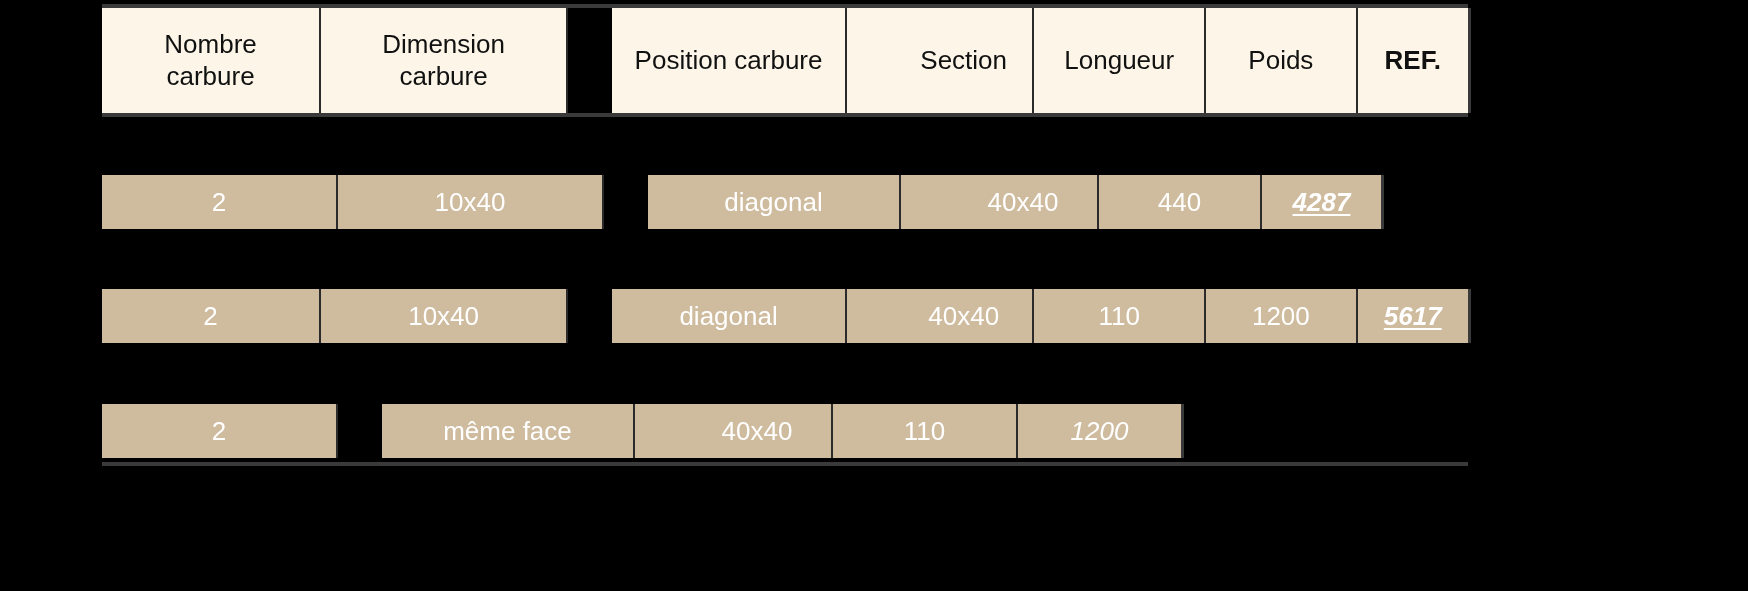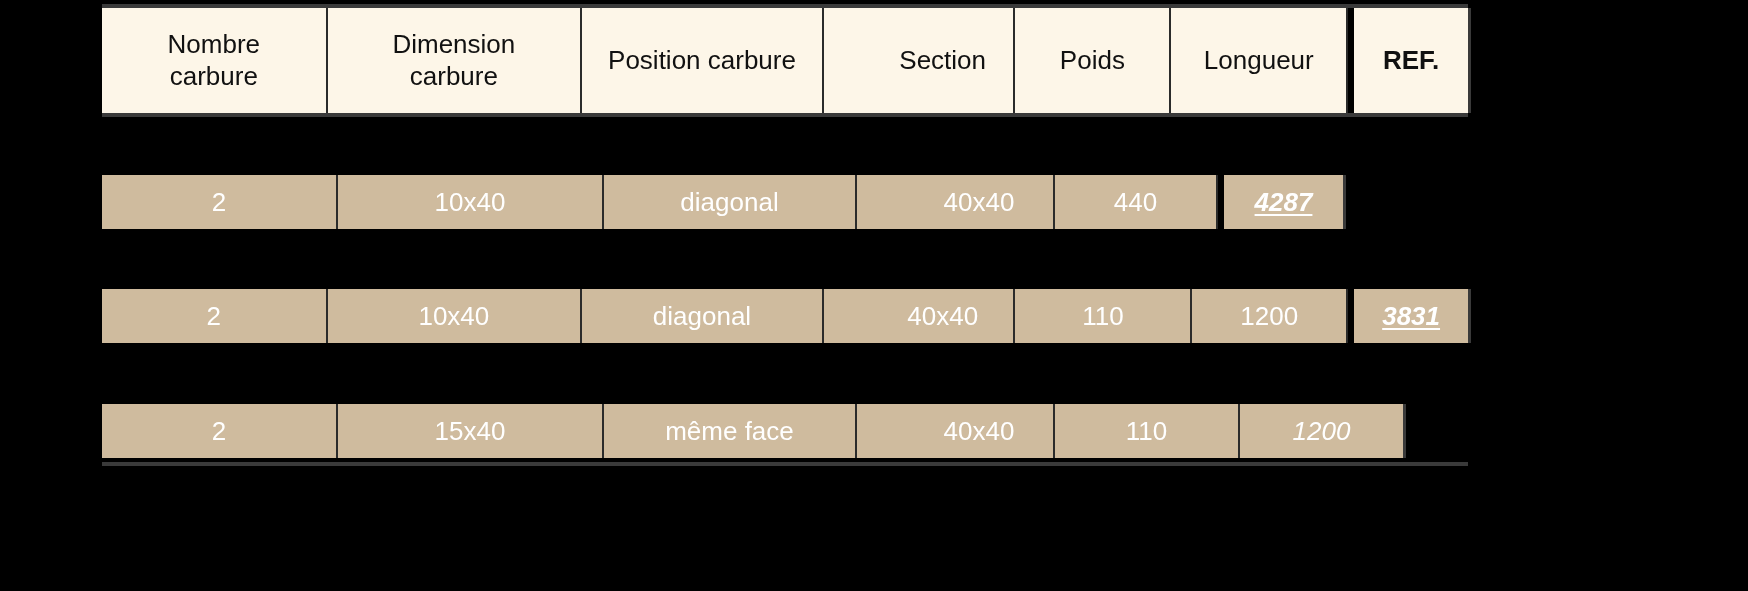--- a/index.html
+++ b/index.html
@@ -91,41 +91,41 @@
   .bottom-rule {
     height: 4px;
     background: #3a3a3a;
     width: 1366px;
     margin-top: 4px;
   }
 
   
   .c0 { width: 236px; text-align: center; }
   .c1 { width: 266px; }
-  .c2 { width: 253px; }
+  .c2 { width: 253px; margin-left: 44px; }
   .c3 { width: 198px; padding-left: 48px; }
   .c4 { width: 185px; }
   .c5 { width: 163px; }
-  .c6 { width: 119px; margin-left: 6px; }
+  .c6 { width: 119px; }
 </style>
 </head>
 <body>
 
 <div id="stage">
   <div class="table-wrap">
 
     <div class="header-row">
       <div class="header-cell c0">Nombre
 carbure</div>
       <div class="header-cell c1">Dimension
 carbure</div>
       <div class="header-cell c2">Position carbure</div>
       <div class="header-cell c3">Section</div>
+      <div class="header-cell c4">Longueur</div>
       <div class="header-cell c5">Poids</div>
-      <div class="header-cell c4">Longueur</div>
       <div class="header-cell c6 ref">REF.</div>
     </div>
 
     <div class="row-gap-1"></div>
 
     <div class="data-row">
       <div class="data-cell c0">2</div>
       <div class="data-cell c1">10x40</div>
       <div class="data-cell c2">diagonal</div>
       <div class="data-cell c3">40x40</div>
@@ -135,28 +135,27 @@
 
     <div class="row-gap-2"></div>
 
     <div class="data-row">
       <div class="data-cell c0">2</div>
       <div class="data-cell c1">10x40</div>
       <div class="data-cell c2">diagonal</div>
       <div class="data-cell c3">40x40</div>
       <div class="data-cell c4">110</div>
       <div class="data-cell c5">1200</div>
-      <div class="data-cell c6 ref">3831</div>
+      <div class="data-cell c6 ref">5617</div>
     </div>
 
     <div class="row-gap-3"></div>
 
     <div class="data-row">
       <div class="data-cell c0">2</div>
-      <div class="data-cell c1">15x40</div>
       <div class="data-cell c2">même face</div>
       <div class="data-cell c3">40x40</div>
       <div class="data-cell c4">110</div>
       <div class="data-cell c5">1200</div>
     </div>
 
     <div class="bottom-rule"></div>
 
   </div>
 </div>

